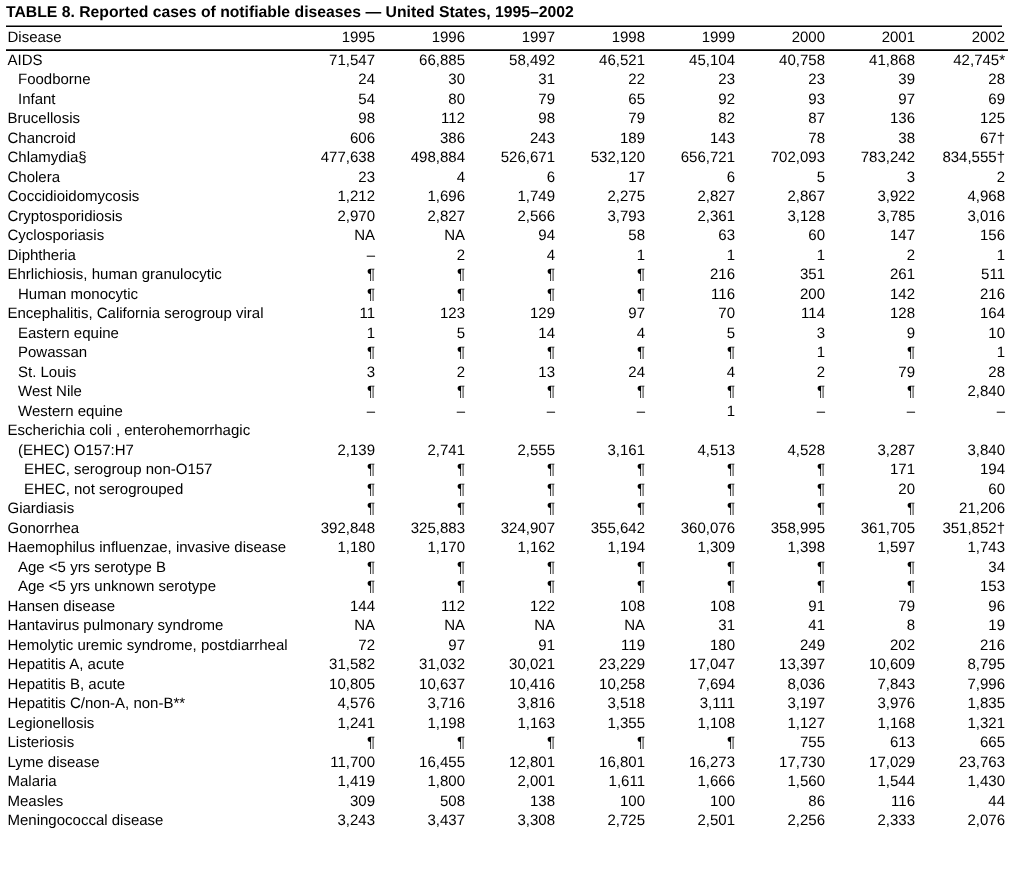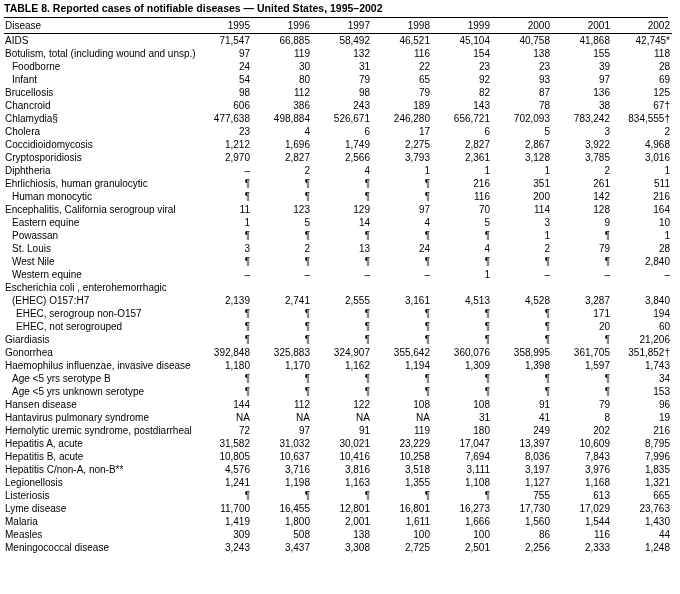--- a/index.html
+++ b/index.html
@@ -93,31 +93,20 @@
   <td class="num">71,547</td>
           <td class="num">66,885</td>
           <td class="num">58,492</td>
           <td class="num">46,521</td>
           <td class="num">45,104</td>
           <td class="num">40,758</td>
           <td class="num">41,868</td>
           <td class="num">42,745*</td>
         </tr>
         <tr>
-    <td class="disease ind0"><span class="it"></span><span>Botulism, total (including wound and unsp.)</span></td>
-  <td class="num">97</td>
-          <td class="num">119</td>
-          <td class="num">132</td>
-          <td class="num">116</td>
-          <td class="num">154</td>
-          <td class="num">138</td>
-          <td class="num">155</td>
-          <td class="num">118</td>
-        </tr>
-        <tr>
     <td class="disease ind1"><span class="it"></span><span>Foodborne</span></td>
   <td class="num">24</td>
           <td class="num">30</td>
           <td class="num">31</td>
           <td class="num">22</td>
           <td class="num">23</td>
           <td class="num">23</td>
           <td class="num">39</td>
           <td class="num">28</td>
         </tr>
@@ -152,21 +141,21 @@
           <td class="num">143</td>
           <td class="num">78</td>
           <td class="num">38</td>
           <td class="num">67†</td>
         </tr>
         <tr>
     <td class="disease ind0"><span class="it"></span><span>Chlamydia§</span></td>
   <td class="num">477,638</td>
           <td class="num">498,884</td>
           <td class="num">526,671</td>
-          <td class="num">246,280</td>
+          <td class="num">532,120</td>
           <td class="num">656,721</td>
           <td class="num">702,093</td>
           <td class="num">783,242</td>
           <td class="num">834,555†</td>
         </tr>
         <tr>
     <td class="disease ind0"><span class="it"></span><span>Cholera</span></td>
   <td class="num">23</td>
           <td class="num">4</td>
           <td class="num">6</td>
@@ -192,20 +181,31 @@
   <td class="num">2,970</td>
           <td class="num">2,827</td>
           <td class="num">2,566</td>
           <td class="num">3,793</td>
           <td class="num">2,361</td>
           <td class="num">3,128</td>
           <td class="num">3,785</td>
           <td class="num">3,016</td>
         </tr>
         <tr>
+    <td class="disease ind0"><span class="it"></span><span>Cyclosporiasis</span></td>
+  <td class="num">NA</td>
+          <td class="num">NA</td>
+          <td class="num">94</td>
+          <td class="num">58</td>
+          <td class="num">63</td>
+          <td class="num">60</td>
+          <td class="num">147</td>
+          <td class="num">156</td>
+        </tr>
+        <tr>
     <td class="disease ind0"><span class="it"></span><span>Diphtheria</span></td>
   <td class="num">–</td>
           <td class="num">2</td>
           <td class="num">4</td>
           <td class="num">1</td>
           <td class="num">1</td>
           <td class="num">1</td>
           <td class="num">2</td>
           <td class="num">1</td>
         </tr>
@@ -519,17 +519,17 @@
         </tr>
         <tr>
     <td class="disease ind0"><span class="it"></span><span>Meningococcal disease</span></td>
   <td class="num">3,243</td>
           <td class="num">3,437</td>
           <td class="num">3,308</td>
           <td class="num">2,725</td>
           <td class="num">2,501</td>
           <td class="num">2,256</td>
           <td class="num">2,333</td>
-          <td class="num">1,248</td>
+          <td class="num">2,076</td>
         </tr>
       </tbody>
   </table>
 </div>
 
 </body></html>

